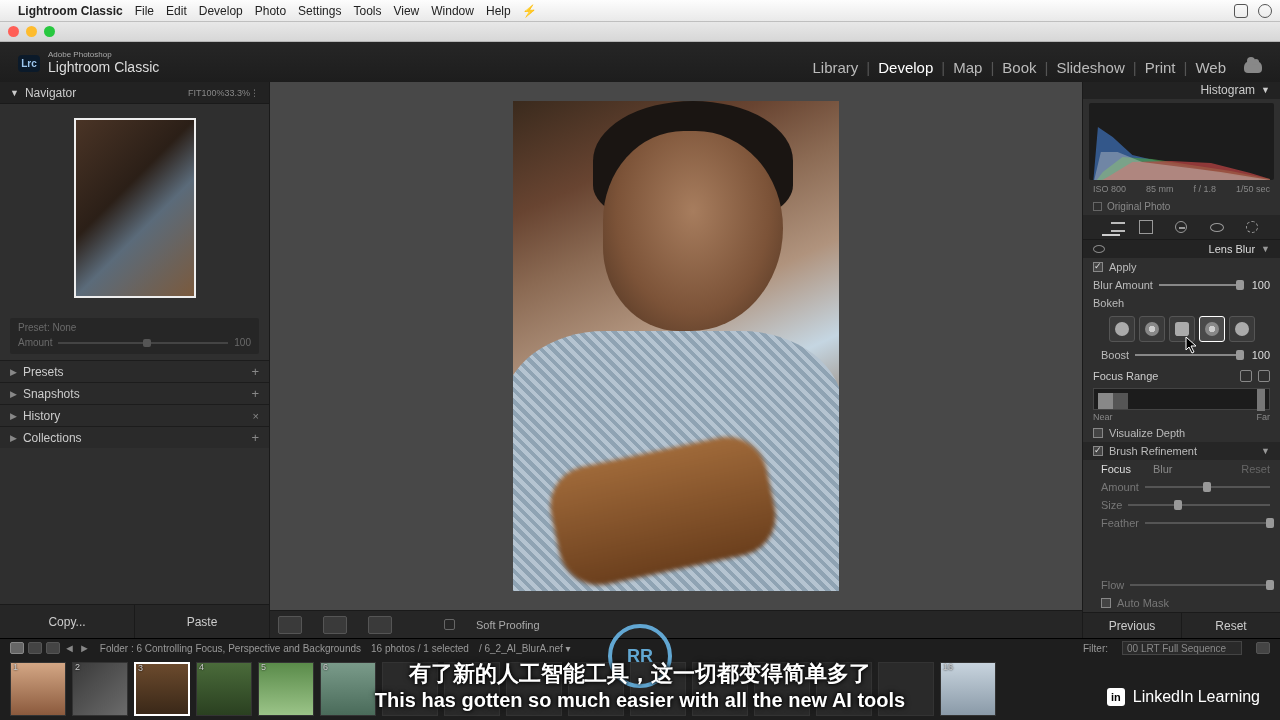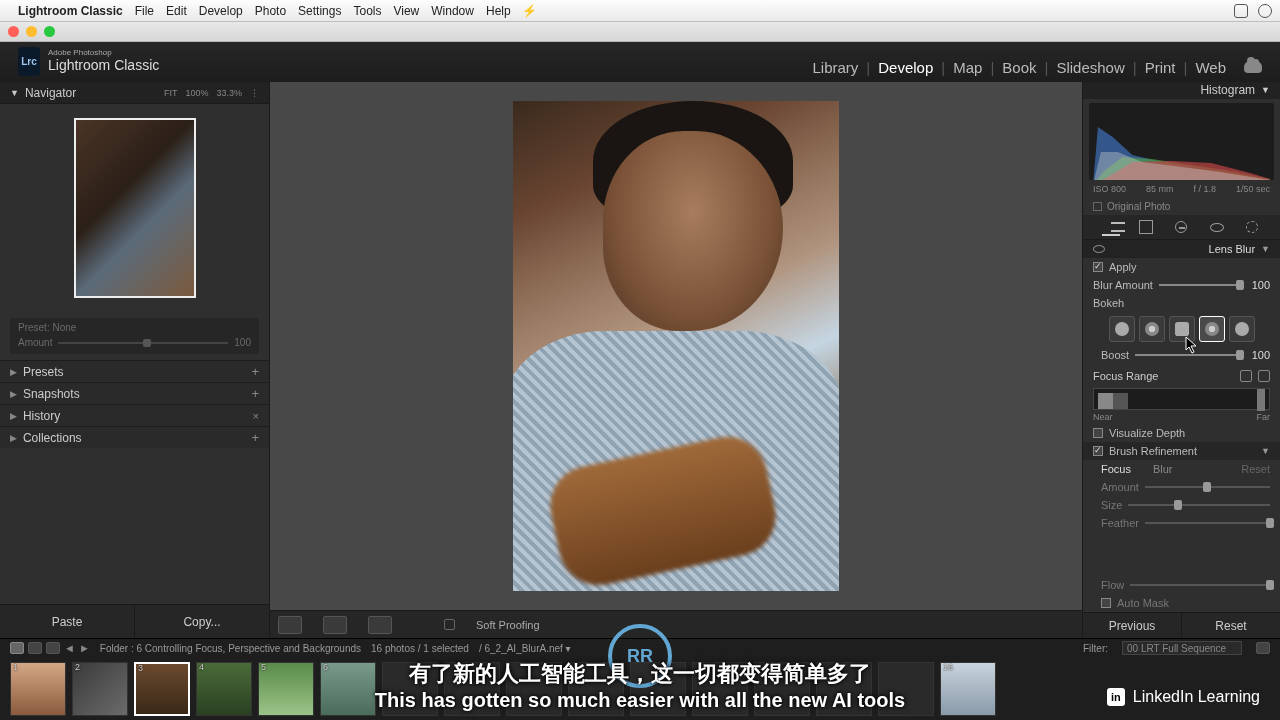--- a/index.html
+++ b/index.html
@@ -12,35 +12,35 @@
 .menubar .ricon { width: 14px; height: 14px; border: 1.5px solid #555; border-radius: 3px; }
 .menubar .ricon2 { width: 14px; height: 14px; border-radius: 50%; border: 1.5px solid #555; }
 .titlebar { height: 20px; background: linear-gradient(#e8e8e8,#d7d7d7); display: flex; align-items: center; font-size: 11px; color: #333; border-bottom: 1px solid #b5b5b5; position: relative; }
 .traffic { display: flex; gap: 7px; padding-left: 8px; }
 .tdot { width: 11px; height: 11px; border-radius: 50%; }
 .tdot.red { background:#ff5f57; } .tdot.yel { background:#febc2e; } .tdot.grn { background:#28c840; }
 .titlebar .title { position: absolute; left: 50%; transform: translateX(-50%); }
 .app { width: 1280px; height: 678px; background: #222; display: flex; flex-direction: column; }
 .topbar { height: 40px; background: linear-gradient(#262626,#1d1d1d); display: flex; align-items: flex-end; padding: 0 18px 6px; color: #ddd; }
 .brand { display: flex; align-items: center; gap: 8px; }
-.brand-badge { width: 22px; height: 29px; background: #0b1a2a; border-radius: 4px; display:flex; align-items:center; justify-content:center; font-size:10px; color:#9cc6ee; font-weight:600; }
+.brand-badge { width: 22px; height: 17px; background: #0b1a2a; border-radius: 4px; display:flex; align-items:center; justify-content:center; font-size:10px; color:#9cc6ee; font-weight:600; }
 .brand-txt .sm { font-size: 8px; color: #aaa; line-height: 1; }
 .brand-txt .lg { font-size: 14px; color: #ddd; line-height: 1.2; }
 .modules { margin-left: auto; display: flex; align-items: baseline; gap: 8px; font-size: 15px; }
 .modules .sep { color: #555; }
 .modules .mod { color: #bbb; cursor: default; }
 .modules .mod.active { color: #fff; font-weight: 500; }
 .modules .cloud { width: 18px; height: 12px; background: #888; border-radius: 6px 6px 4px 4px; margin-left: 10px; position: relative; }
 .modules .cloud:before { content:''; position:absolute; width:8px; height:8px; background:#888; border-radius:50%; top:-4px; left:3px; }
 .modules .cloud:after { content:''; position:absolute; width:6px; height:6px; background:#888; border-radius:50%; top:-2px; left:9px; }
 .workspace { flex: 1; display: flex; background: #343434; min-height: 0; }
 .leftpanel { width: 270px; background: #2f2f2f; display: flex; flex-direction: column; border-right: 1px solid #1a1a1a; }
 .panel-hdr { height: 22px; background: #222; display: flex; align-items: center; padding: 0 10px; font-size: 12px; color: #ccc; border-bottom: 1px solid #1a1a1a; }
 .panel-hdr .tri { font-size: 9px; margin-right: 6px; }
-.panel-hdr .info { margin-left: auto; font-size: 9px; color: #888; display: flex; gap: 8px; }
+.panel-hdr .info { margin-left: auto; font-size: 9px; color: #888; display: flex; gap: 0; }
 .nav-thumb { padding: 14px 0; display: flex; justify-content: center; }
 .nav-thumb-box { width: 122px; height: 180px; background: linear-gradient(135deg,#4a3426 0%,#2b1f17 40%,#5b6b7a 60%,#7b5a3d 100%); border: 2px solid #eee; }
 .preset-placeholder { height: 36px; margin: 6px 10px; background: #262626; border-radius: 2px; padding: 4px 8px; font-size: 10px; color: #6a6a6a; }
 .preset-placeholder .row2 { display:flex; align-items:center; gap:6px; margin-top:4px; }
 .preset-placeholder .mini-slider { flex:1; height:2px; background:#444; position:relative; }
 .preset-placeholder .mini-slider:after { content:''; position:absolute; width:8px; height:8px; background:#555; border-radius:2px; top:-3px; left:50%; }
 .side-section { height: 22px; display: flex; align-items: center; padding: 0 10px; font-size: 12px; color: #ccc; border-top: 1px solid #1c1c1c; background: #2a2a2a; cursor: default; }
 .side-section .tri { font-size: 9px; margin-right: 6px; color: #888; }
 .side-section .plus { margin-left: auto; color: #888; font-size: 13px; }
 .side-section .x { margin-left: auto; color: #888; font-size: 11px; }
@@ -229,22 +229,22 @@
         <span>History</span>
         <span class="x">×</span>
       </div>
       <div class="side-section">
         <span class="tri">▶</span>
         <span>Collections</span>
         <span class="plus">+</span>
       </div>
       <div class="spacer"></div>
       <div class="side-foot">
+        <div class="side-btn">Copy...</div>
         <div class="side-btn">Paste</div>
-        <div class="side-btn">Copy...</div>
       </div>
     </div>
 
     <div class="center">
       <div class="canvas">
         <div class="photo">
           <div class="hair"></div>
             <div class="head"></div>
             <div class="shirt"></div>
             <div class="guitar"></div>

